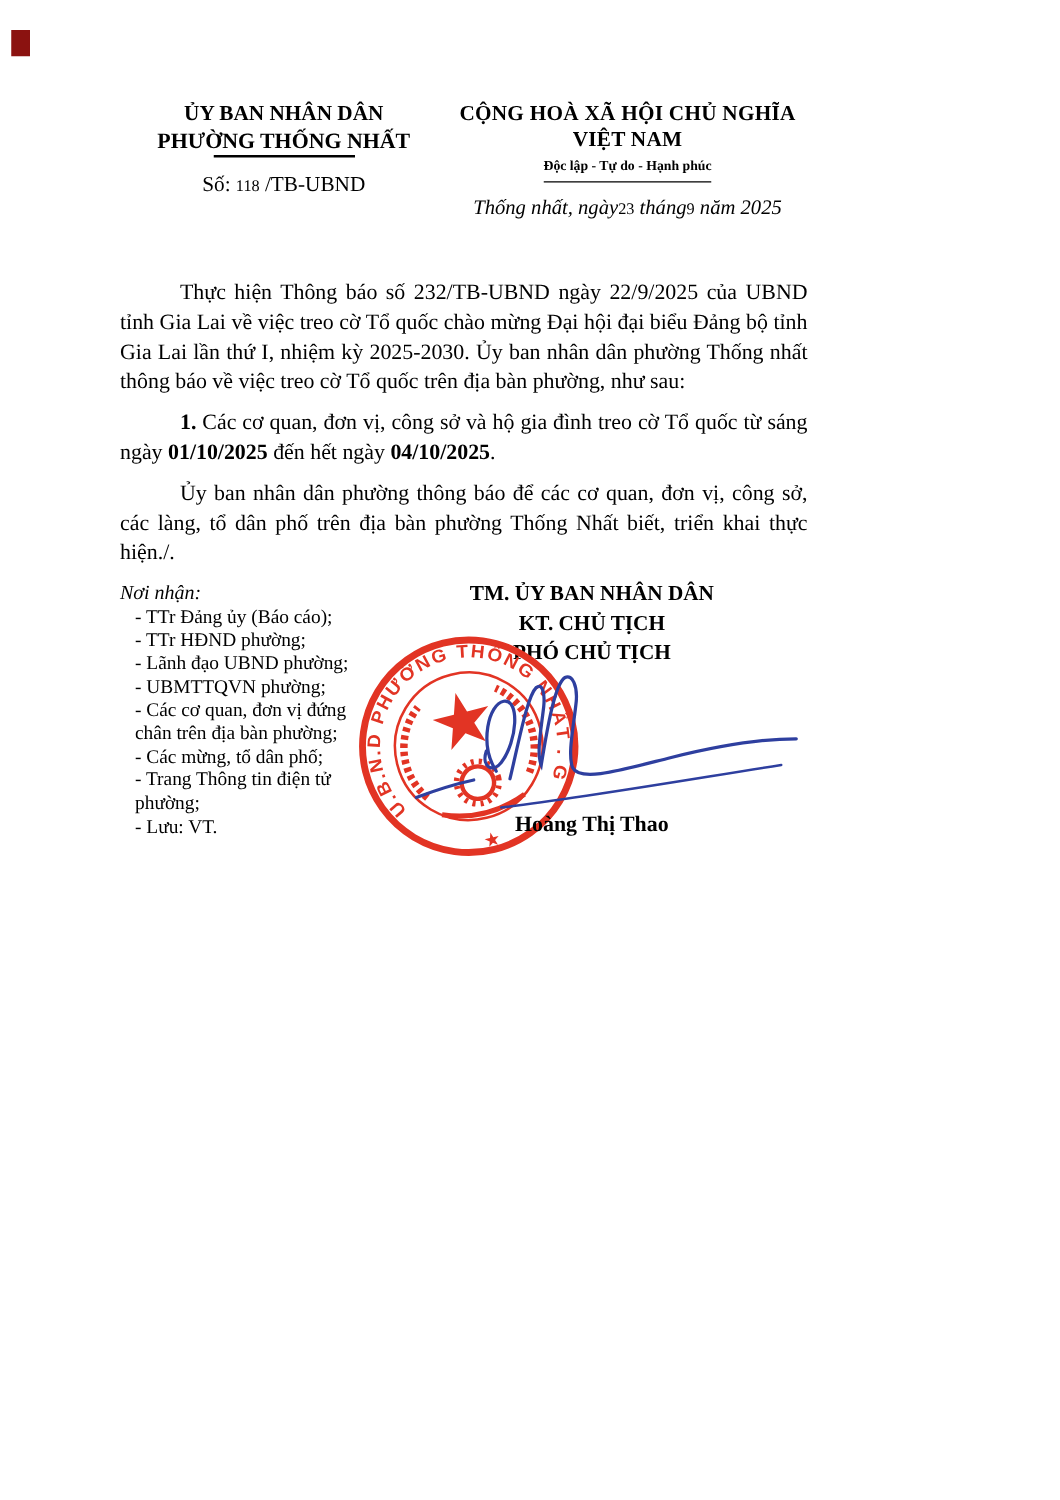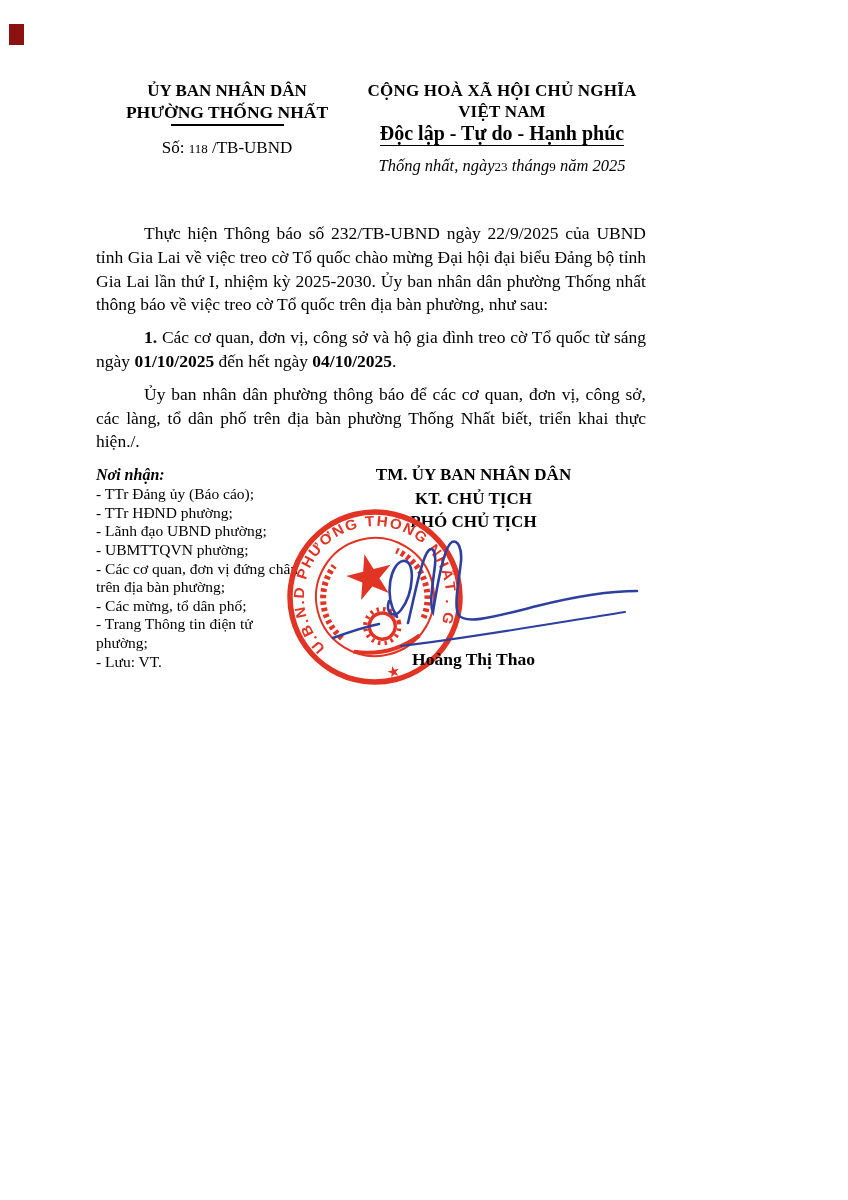--- a/index.html
+++ b/index.html
@@ -13,41 +13,41 @@
 
   .header { display:flex; padding:80px 62px 0 96px; }
   .hdr-left { width:262px; text-align:center; }
   .hdr-right { flex:1; text-align:center; }
   .hdr-left .l1 { font-weight:bold; font-size:17px; line-height:21px; }
   .hdr-left .l2 { font-weight:bold; font-size:17.5px; line-height:22px; }
   .hdr-underline-left { width:113px; height:2px; background:#000; margin:1px auto 0; }
   .so-line { margin-top:12px; font-size:17px; }
   .so-num { font-size:13px; }
   .hdr-right .r1 { font-weight:bold; font-size:17px; line-height:21px; letter-spacing:0.2px; }
-  .hdr-right .r2 { display:inline-block; font-weight:bold; font-size:20px; line-height:22px; border-bottom:1.6px solid #000; padding-bottom:1px; }
+  .hdr-right .r2 { display:inline-block; font-weight:bold; font-size:11px; line-height:22px; border-bottom:1.6px solid #000; padding-bottom:1px; }
   .date-line { margin-top:10px; font-style:italic; font-size:16.5px; }
   .date-num { font-style:normal; font-size:13px; }
 
   .title-block { margin:42px 62px 0 96px; text-align:center; }
   .title-1 { font-weight:bold; font-size:18.5px; line-height:24px; }
   .title-2 { font-weight:bold; font-size:17.5px; line-height:24px; margin-top:2px; }
   .title-3 { font-weight:bold; font-size:17.5px; line-height:23px; }
   .title-underline { width:195px; height:2px; background:#000; margin:4px auto 0; }
 
   .body-text { margin:46px 62px 0 96px; }
   .body-text p {
     font-size:17.5px; line-height:23.8px; text-align:justify;
     text-indent:48px; margin-bottom:9px;
   }
   .b { font-weight:bold; }
 
   .footer { display:flex; margin:8px 62px 0 96px; }
   .recipients { flex:1; padding-top:2px; }
-  .recipients-label { font-weight:bold; font-style:italic; font-size:16px; line-height:20px; }
-  .recipient-item { font-size:15.5px; line-height:18.6px; }
+  .recipients-label { font-weight:normal; font-style:italic; font-size:16px; line-height:20px; }
+  .recipient-item { font-size:15.5px; line-height:18.6px;margin-left:12px; }
 
   .sign-block { width:345px; position:relative; text-align:center; min-height:245px; }
   .sign-l { font-weight:bold; font-size:17px; line-height:23.5px; }
   .stamp { position:absolute; left:-16px; top:44px; transform:rotate(-14deg); transform-origin:50% 50%; }
   .sig-ink { position:absolute; left:4px; top:54px; }
   .sign-name { position:absolute; top:186px; left:0; right:0; font-weight:bold; font-size:17.5px; }
 </style>
 </head>
 <body>
 

